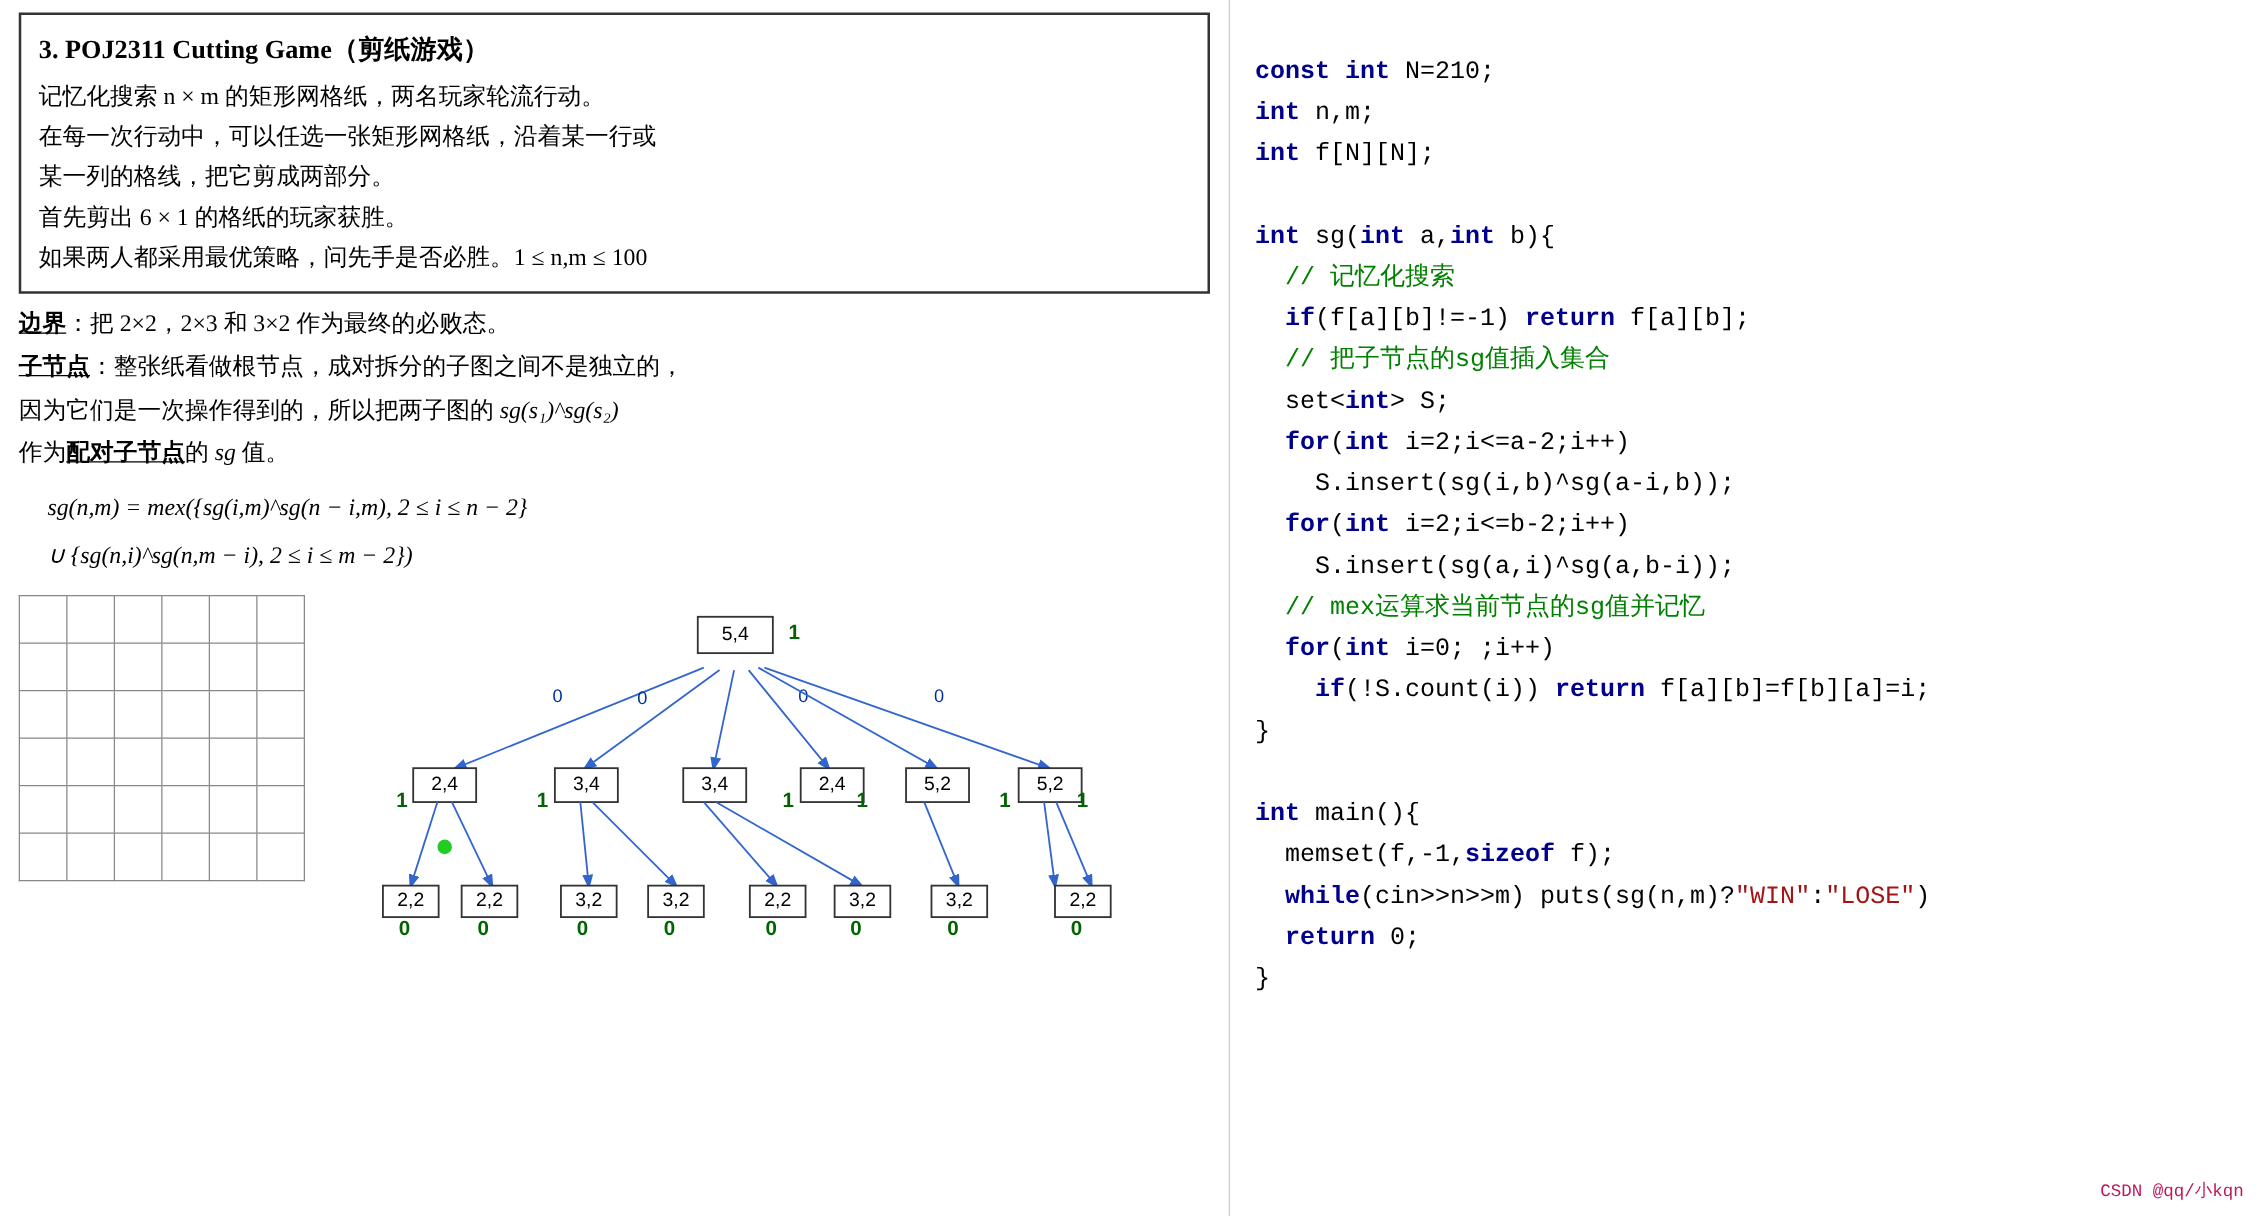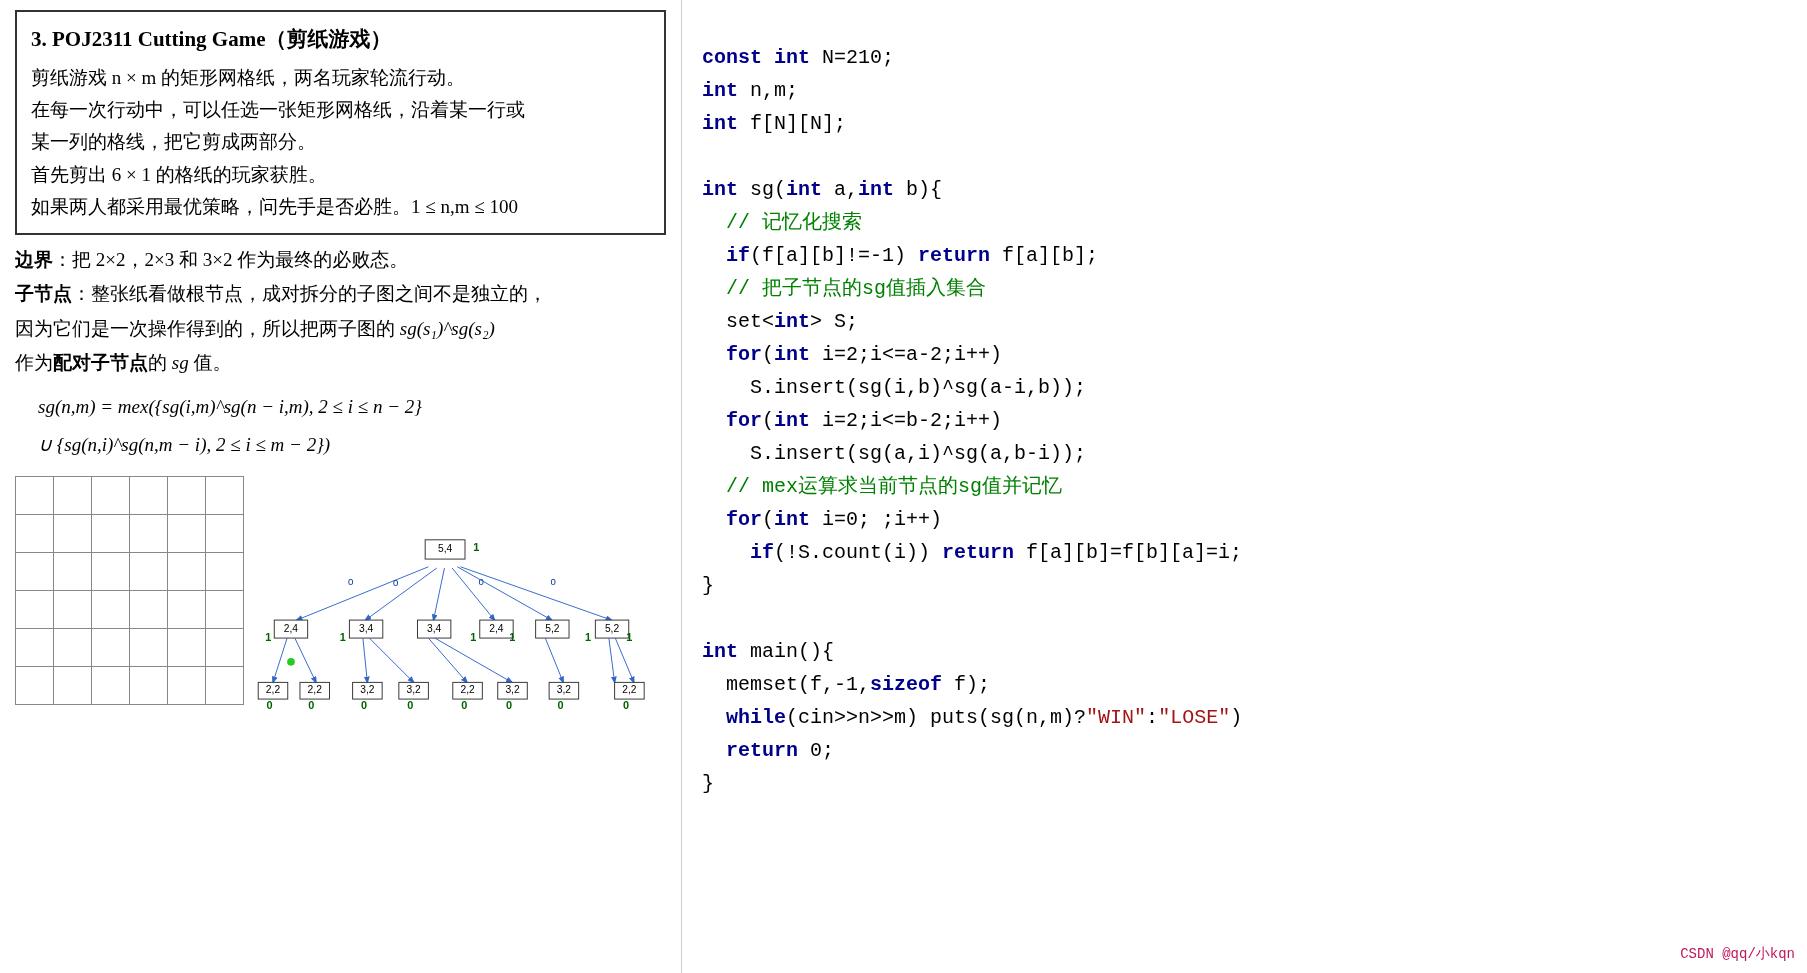--- a/index.html
+++ b/index.html
@@ -7,21 +7,21 @@
       width: 1807px;
       min-height: 973px;
       background: #fff;
       font-family: "SimSun", "宋体", serif;
       display: flex;
       flex-direction: row;
     }
 
     
     .left-panel {
-      width: 682px;
+      width: 984px;
       padding: 10px 15px;
       border-right: 1px solid #ccc;
       display: flex;
       flex-direction: column;
       gap: 8px;
     }
 
     
     .right-panel {
       flex: 1;
@@ -45,21 +45,21 @@
       font-size: 21px;
       margin-bottom: 4px;
     }
 
     
     .analysis {
       font-size: 19px;
       line-height: 1.8;
     }
 
-    .bold { font-weight: bold; }
+    .bold { font-weight: bold; text-decoration: underline; }
     .italic { font-style: italic; }
 
     
     .formula-area {
       font-size: 19px;
       line-height: 2;
       margin-left: 23px;
       font-style: italic;
     }
 
@@ -153,21 +153,21 @@
       fill: #22cc22;
     }
   </style>
 </head>
 <body>
 
 <div class="left-panel">
 
   <div class="problem-box">
     <div class="problem-title">3. POJ2311 Cutting Game（剪纸游戏）</div>
-    <div>剪纸游戏 n × m 的矩形网格纸，两名玩家轮流行动。</div>
+    <div>记忆化搜索 n × m 的矩形网格纸，两名玩家轮流行动。</div>
     <div>在每一次行动中，可以任选一张矩形网格纸，沿着某一行或</div>
     <div>某一列的格线，把它剪成两部分。</div>
     <div>首先剪出 6 × 1 的格纸的玩家获胜。</div>
     <div>如果两人都采用最优策略，问先手是否必胜。1 ≤ n,m ≤ 100</div>
   </div>
 
   <div class="analysis">
     <div>
       <span class="bold">边界</span>：把 2×2，2×3 和 3×2 作为最终的必败态。
     </div>

